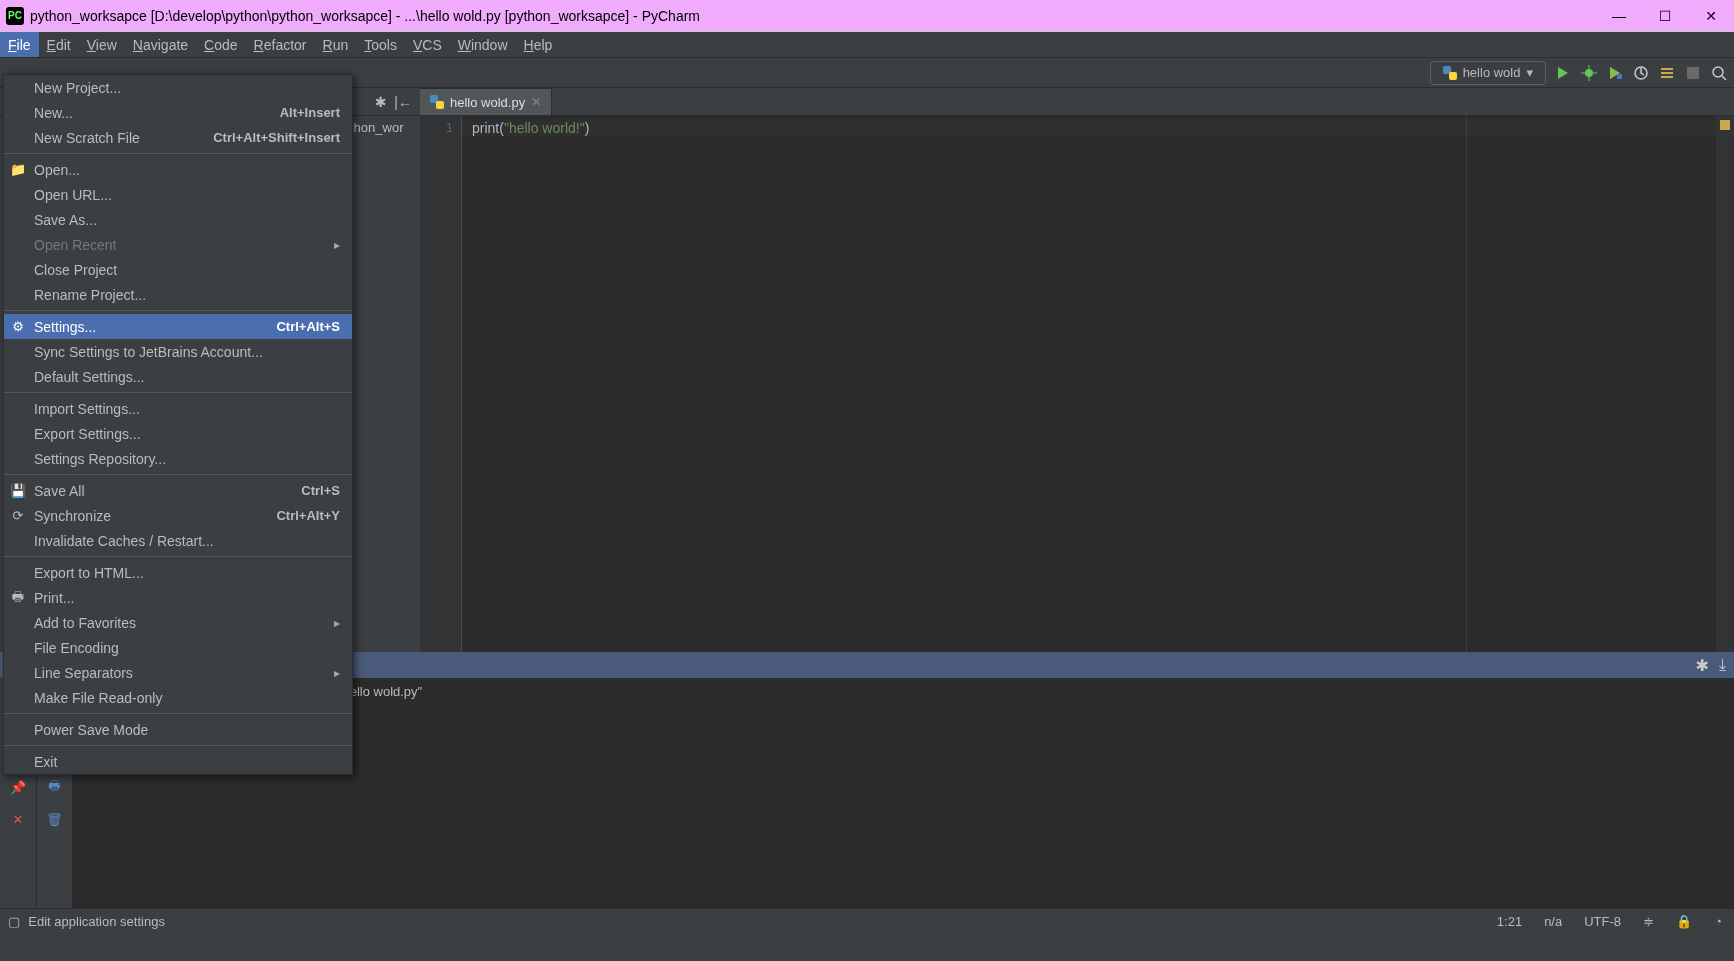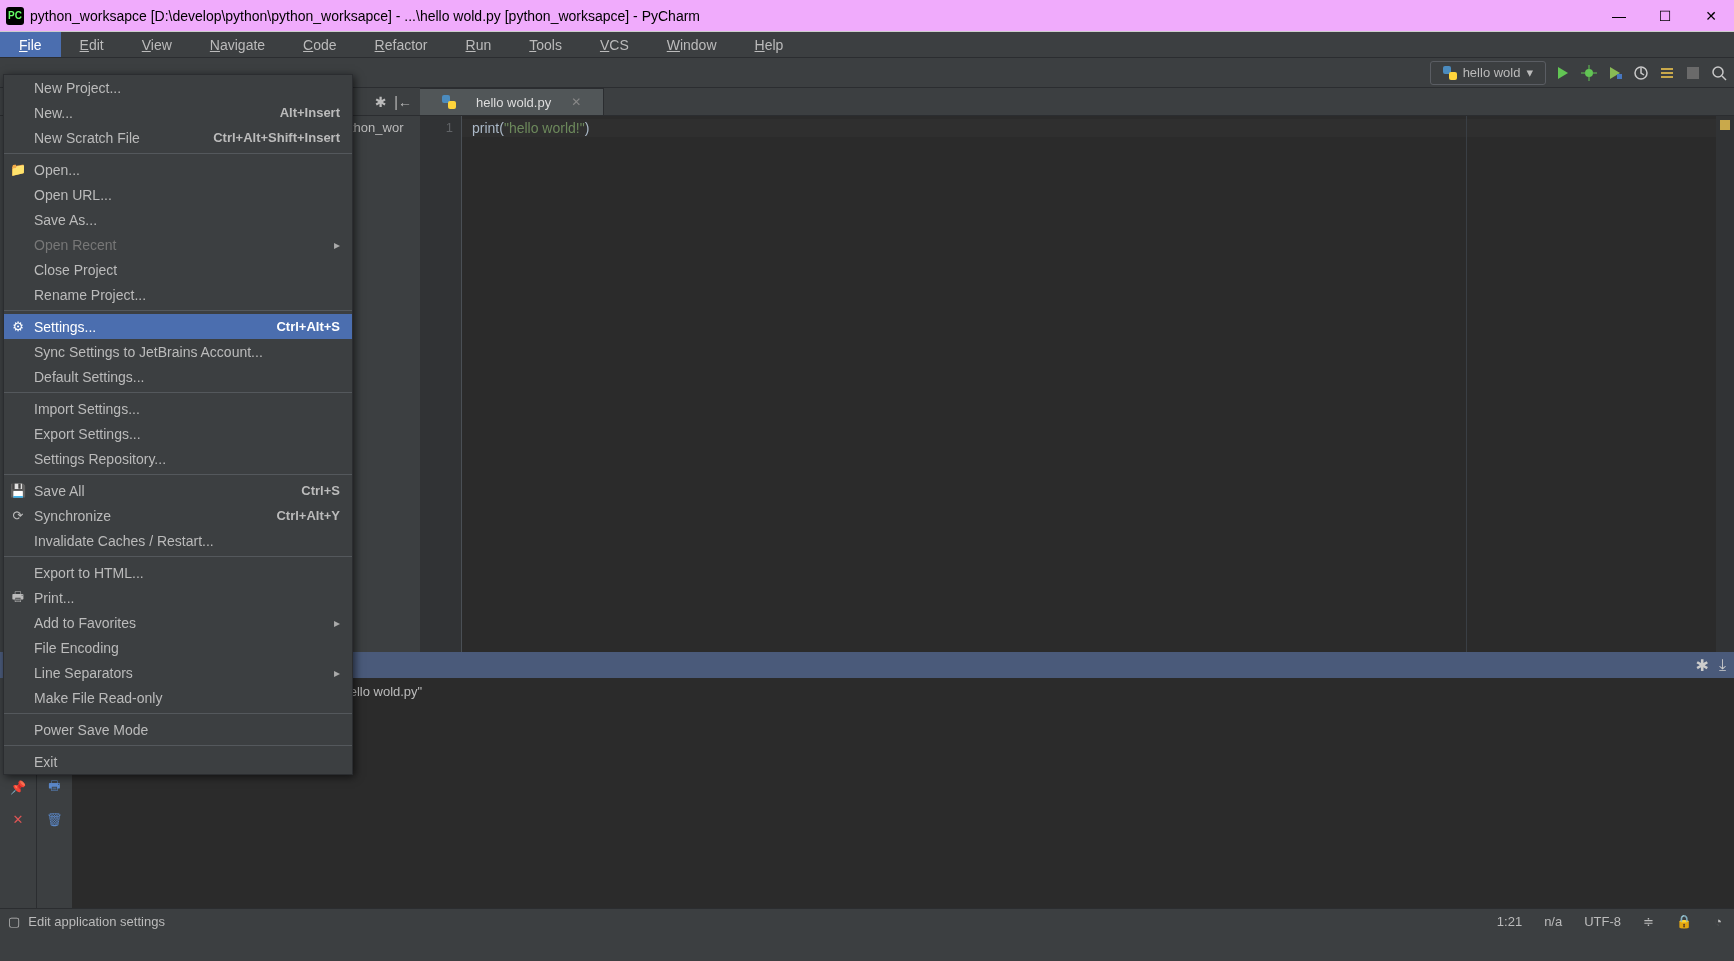--- a/index.html
+++ b/index.html
@@ -20,21 +20,21 @@
     width: 46px; height: 32px; display: flex; align-items: center; justify-content: center;
     font-size: 14px; color: #000;
   }
 
   
   .menubar {
     height: 26px; background: #3c3f41; display: flex; align-items: stretch;
     border-bottom: 1px solid #2b2d30; font-size: 14px;
   }
   .menubar .menu-item {
-    padding: 0 19px; display: flex; align-items: center; color: #bbb;
+    padding: 0 8px; display: flex; align-items: center; color: #bbb;
   }
   .menubar .menu-item.active { background: #4b6eaf; color: #fff; }
   .menubar .underline { text-decoration: underline; }
 
   
   .toolbar-row {
     height: 30px; background: #3c3f41; display: flex; align-items: center;
     justify-content: flex-end; padding-right: 6px; gap: 8px;
     border-bottom: 1px solid #2b2d30;
   }
@@ -55,21 +55,21 @@
   
   .editor-tabs-row {
     height: 28px; background: #3c3f41; display: flex; align-items: stretch;
     border-bottom: 1px solid #2b2d30;
   }
   .small-tools {
     width: 420px; display:flex; align-items:center; justify-content:flex-end;
     gap:8px; padding-right:8px; color:#bbb; font-size:14px;
   }
   .editor-tab {
-    display:flex; align-items:center; gap:20px; padding:0 22px;
+    display:flex; align-items:center; gap:6px; padding:0 10px;
     background:#515658; font-size:13px; color:#ddd;
     border-top:1px solid #2b2d30; border-right:1px solid #2b2d30;
   }
   .editor-tab .close { color:#888; font-size:12px; }
 
   
   .main-area {
     position: relative; display:flex; height: 536px;
     background:#2b2b2b;
   }

